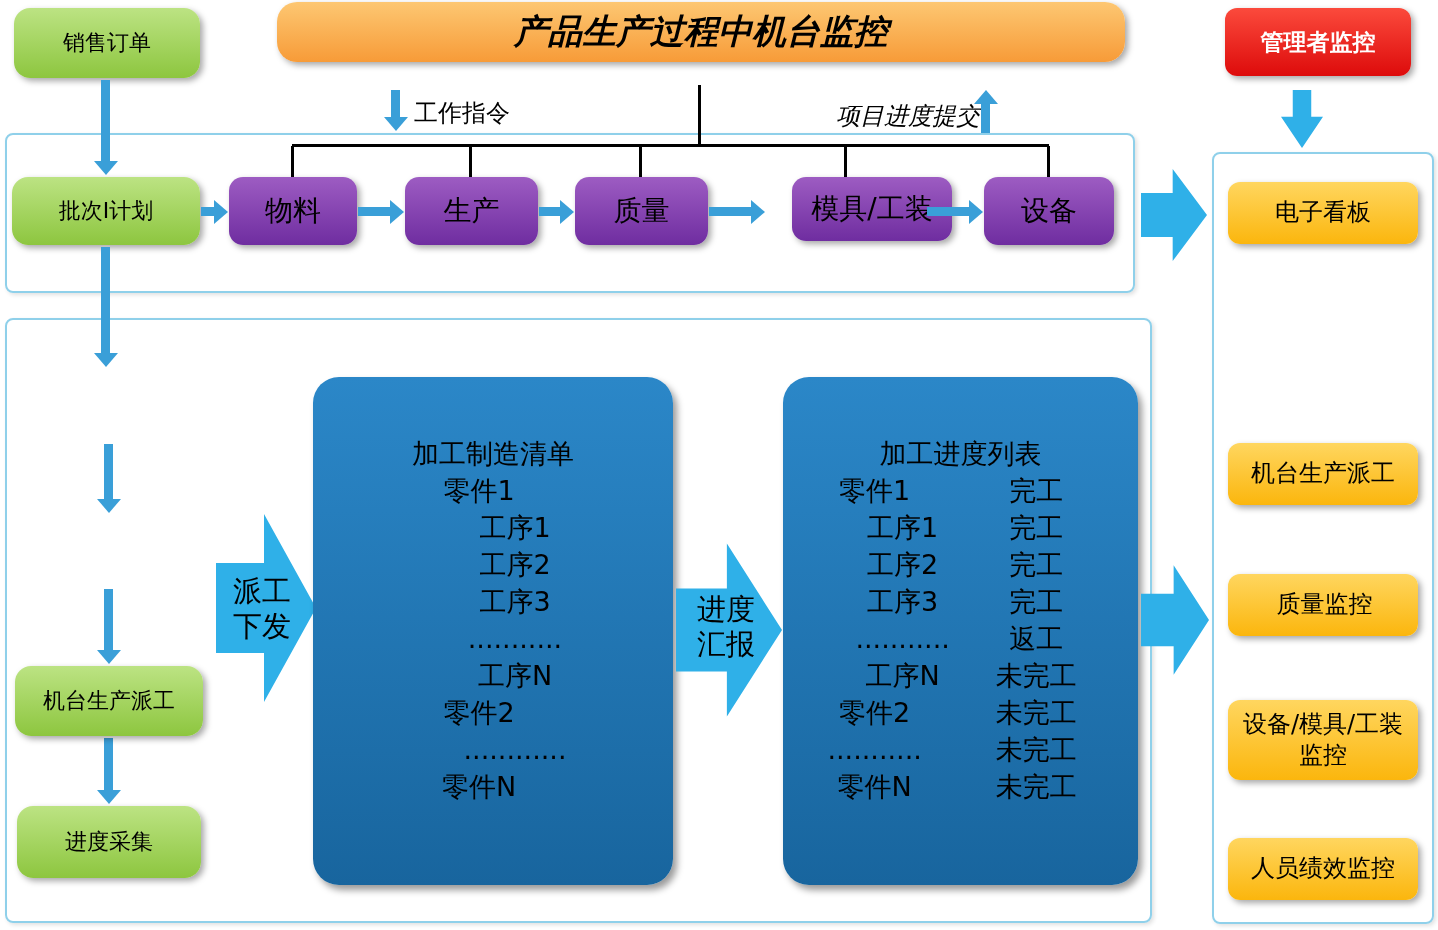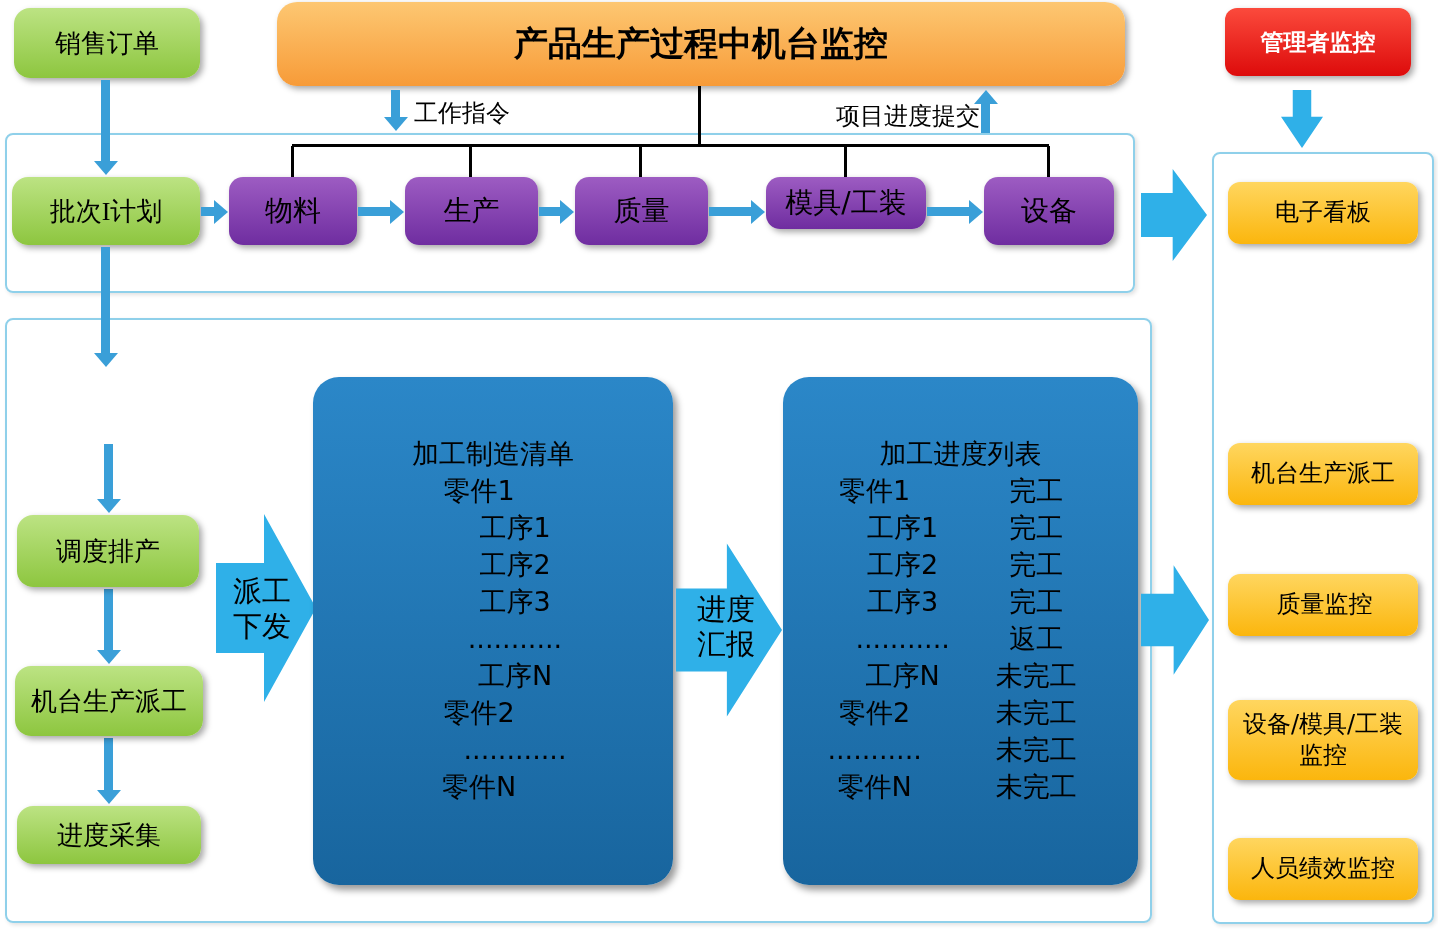--- a/index.html
+++ b/index.html
@@ -7,21 +7,21 @@
   .canvas {
     position:relative; width:1438px; height:930px; background:#fff;
     font-family:"DejaVu Sans","Liberation Sans",sans-serif; overflow:hidden; color:#000;
   }
   .box {
     position:absolute; display:flex; align-items:center; justify-content:center;
     text-align:center; color:#000;
   }
   .green {
     background:linear-gradient(180deg,#bce383 0%,#8dc63f 100%);
-    border-radius:16px; box-shadow:3px 3px 6px rgba(0,0,0,.35); font-size:26px;font-family:Liberation Serif, serif;
+    border-radius:16px; box-shadow:3px 3px 6px rgba(0,0,0,.35); font-size:22px;
   }
   .purple {
     background:linear-gradient(180deg,#9d5cc2 0%,#6f2da0 100%);
     border-radius:14px; box-shadow:3px 3px 6px rgba(0,0,0,.35); font-size:28px;
   }
   .orangebar {
     background:linear-gradient(180deg,#fdc772 0%,#f79b38 100%);
     border-radius:20px; box-shadow:3px 3px 6px rgba(0,0,0,.35);
     font-size:34px; font-weight:bold;
   }
@@ -100,53 +100,52 @@
 
   <div class="treeline" style="left:698px;top:85px;width:3px;height:61px;"></div>
   <div class="treeline" style="left:292px;top:144px;width:757px;height:3px;"></div>
   <div class="treeline" style="left:291px;top:146px;width:3px;height:31px;"></div>
   <div class="treeline" style="left:469px;top:146px;width:3px;height:31px;"></div>
   <div class="treeline" style="left:639px;top:146px;width:3px;height:31px;"></div>
   <div class="treeline" style="left:844px;top:146px;width:3px;height:31px;"></div>
   <div class="treeline" style="left:1047px;top:146px;width:3px;height:31px;"></div>
 
   <div class="box green" style="left:14px;top:8px;width:186px;height:70px;">销售订单</div>
-  <div class="box orangebar" style="left:277px;top:2px;width:848px;height:84px;">产品生产过程中机台监控</div>
+  <div class="box orangebar" style="left:277px;top:2px;width:848px;height:60px;font-style:italic;">产品生产过程中机台监控</div>
   <div class="box red" style="left:1225px;top:8px;width:186px;height:68px;">管理者监控</div>
 
   <div class="small-label" style="left:414px;top:97px;">工作指令</div>
-  <div class="small-label" style="left:836px;top:100px;">项目进度提交</div>
+  <div class="small-label" style="left:836px;top:100px;font-style:italic;">项目进度提交</div>
 
   <div class="varrow" style="left:391px;top:90px;height:28px;"></div>
   <div class="varrow up" style="left:981px;top:103px;height:30px;"></div>
 
   <div class="fatarrow-d" style="left:1281px;top:90px;width:42px;height:58px;"></div>
 
   <div class="box green" style="left:12px;top:177px;width:188px;height:68px;">批次I计划</div>
   <div class="box purple" style="left:229px;top:177px;width:128px;height:68px;">物料</div>
   <div class="box purple" style="left:405px;top:177px;width:133px;height:68px;">生产</div>
   <div class="box purple" style="left:575px;top:177px;width:133px;height:68px;">质量</div>
-  <div class="box purple" style="left:766px;top:177px;width:160px;height:52px;">模具/工装</div>
+  <div class="box purple" style="left:792px;top:177px;width:160px;height:64px;">模具/工装</div>
   <div class="box purple" style="left:984px;top:177px;width:130px;height:68px;">设备</div>
 
   <div class="harrow" style="left:201px;top:207px;width:14px;"></div>
   <div class="harrow" style="left:358px;top:207px;width:33px;"></div>
   <div class="harrow" style="left:539px;top:207px;width:22px;"></div>
   <div class="harrow" style="left:709px;top:207px;width:43px;"></div>
   <div class="harrow" style="left:927px;top:207px;width:43px;"></div>
 
   <div class="varrow" style="left:101px;top:80px;height:82px;"></div>
   <div class="varrow" style="left:101px;top:247px;height:107px;"></div>
   <div class="varrow" style="left:104px;top:444px;height:56px;"></div>
   <div class="varrow" style="left:104px;top:589px;height:62px;"></div>
   <div class="varrow" style="left:104px;top:738px;height:53px;"></div>
 
-  <div class="box green" style="left:17px;top:515px;width:182px;height:72px;">调度排产</div>
   <div class="box green" style="left:15px;top:666px;width:188px;height:70px;">机台生产派工</div>
-  <div class="box green" style="left:17px;top:806px;width:184px;height:58px;">进度采集</div>
+  <div class="box green" style="left:17px;top:806px;width:184px;height:72px;">进度采集</div>
 
   <div class="fatarrow-r" style="left:216px;top:510px;width:100px;height:196px;"></div>
   <div class="arrow-label" style="left:222px;top:574px;width:80px;">
     <div>派工</div>
     <div>下发</div>
   </div>
 
   <div class="bluepanel" style="left:313px;top:377px;width:360px;height:508px;">
     <div class="list-content">
       <div class="list-line">加工制造清单</div>

